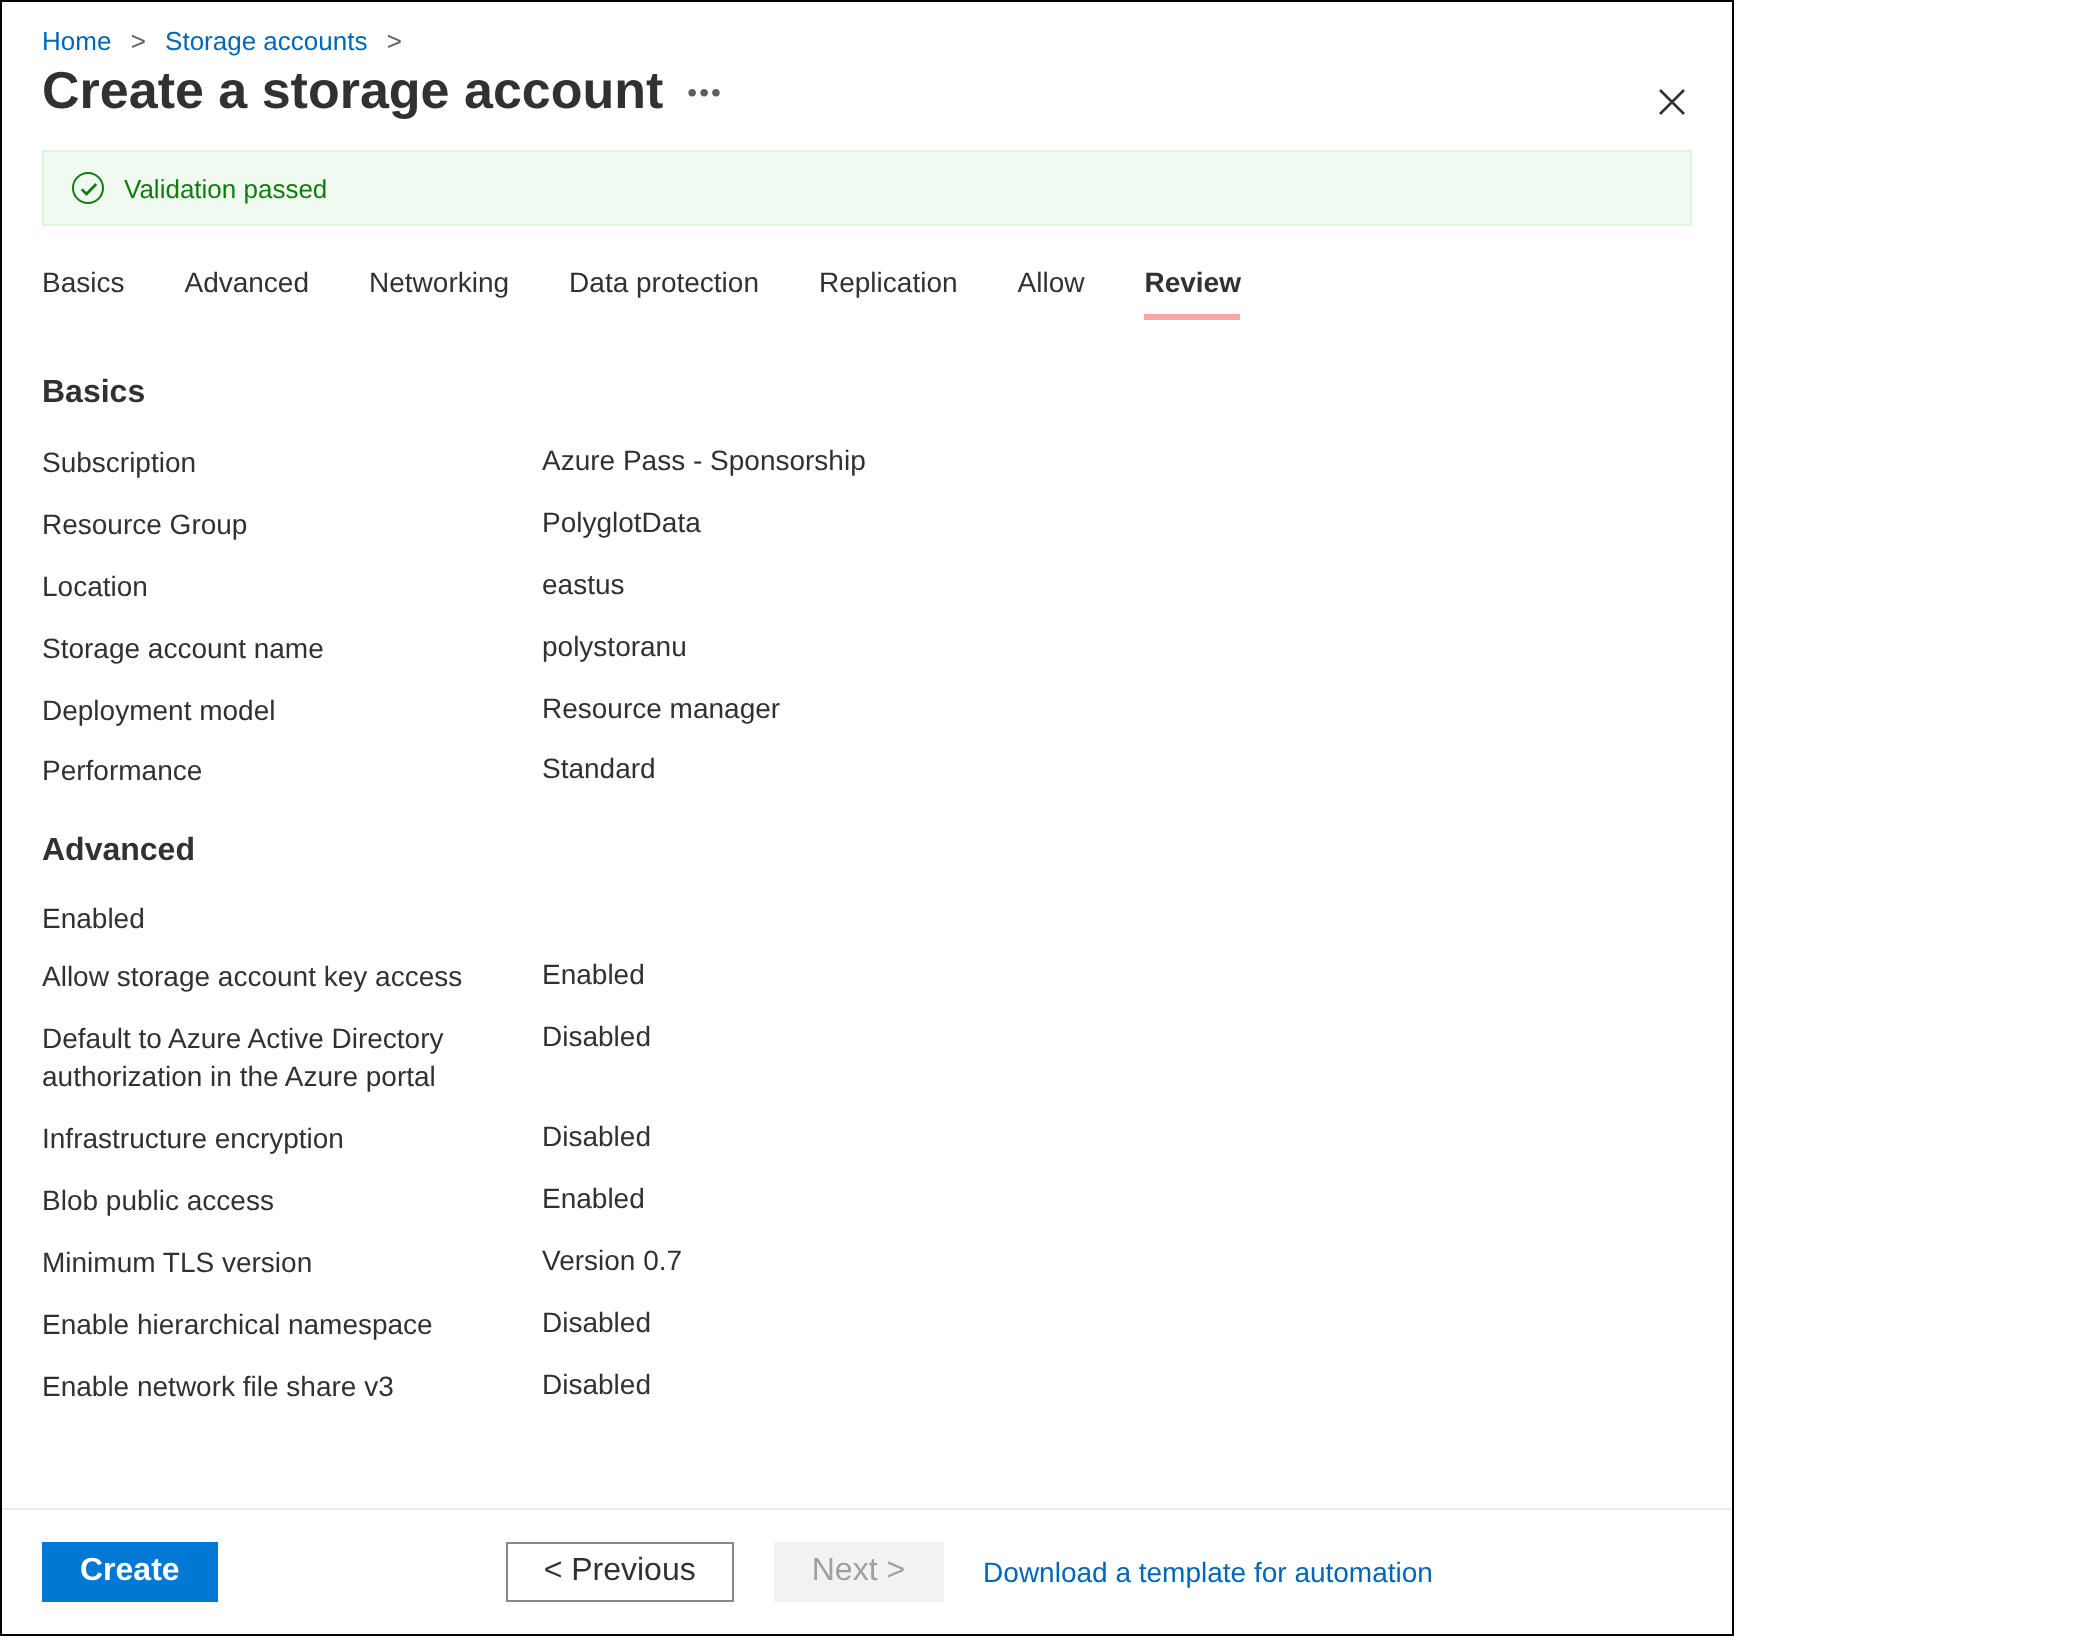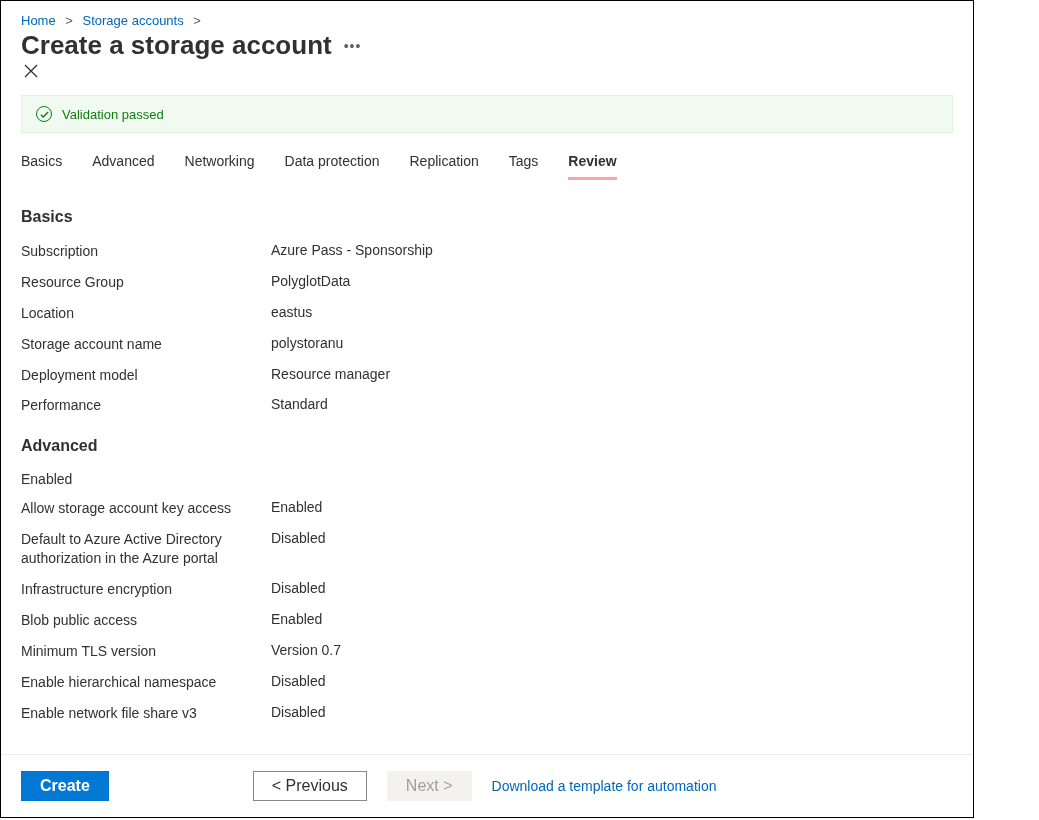--- a/index.html
+++ b/index.html
@@ -4,21 +4,21 @@
 <style>
   * { box-sizing: border-box; }
   html, body {
     margin: 0; padding: 0;
     font-family: "Segoe UI", Arial, sans-serif;
     font-size: 14px;
     color: #323130;
     background: #fff;
   }
   .frame {
-    width: 974px;
+    width: 867px;
     height: 818px;
     border: 1px solid #000;
     position: relative;
     overflow: hidden;
     display: flex;
     flex-direction: column;
   }
   .inner {
     flex: 1;
     overflow-x: scroll;
@@ -33,24 +33,23 @@
   .breadcrumb a {
     color: #0067b8;
     text-decoration: none;
   }
   .breadcrumb .sep {
     color: #605e5c;
     margin: 0 6px;
   }
   .title-row {
     display: flex;
-    align-items: flex-start;
+    align-items: flex-end;
     justify-content: space-between;
     padding: 0 20px 14px 20px;
-    flex-direction: column;
   }
   .title-row h1 {
     margin: 0;
     font-size: 26px;
     font-weight: 600;
     color: #323130;
   }
   .title-more {
     margin-left: 12px;
     color: #605e5c;
@@ -211,21 +210,21 @@
       </span>
       <span class="text">Validation passed</span>
     </div>
 
     <div class="tabs">
       <div class="tab">Basics</div>
       <div class="tab">Advanced</div>
       <div class="tab">Networking</div>
       <div class="tab">Data protection</div>
       <div class="tab">Replication</div>
-      <div class="tab">Tags</div>
+      <div class="tab">Allow</div>
       <div class="tab active">Review</div>
     </div>
 
     <div class="content-wrap">
       <div class="content">
 
         <div class="section-h">Basics</div>
 
         <div class="kv-row">
           <div class="kv-key">Subscription</div>

